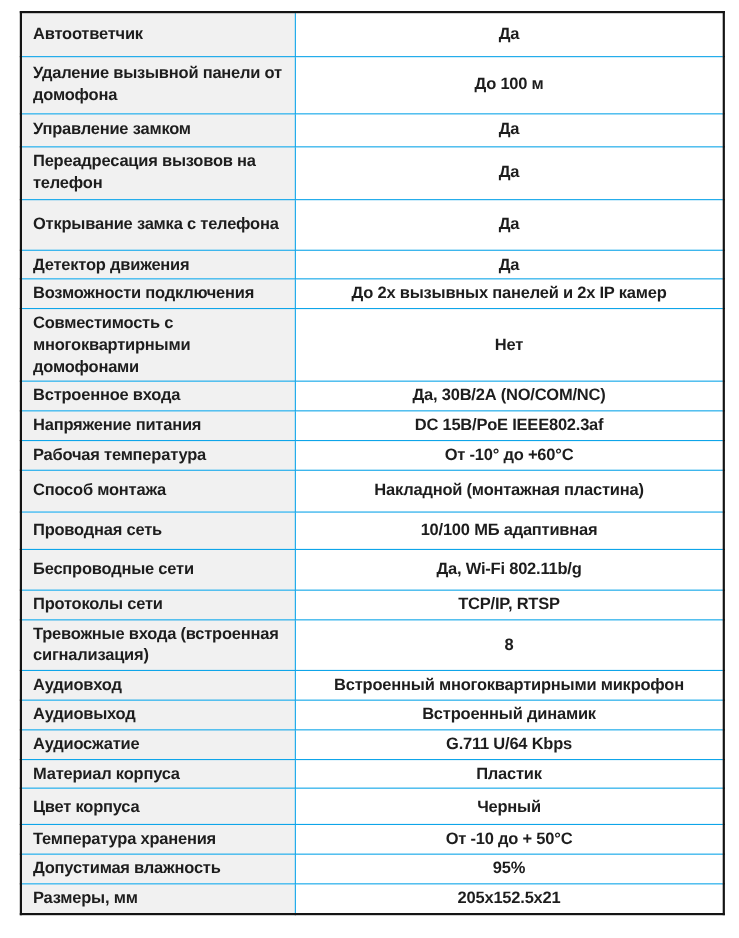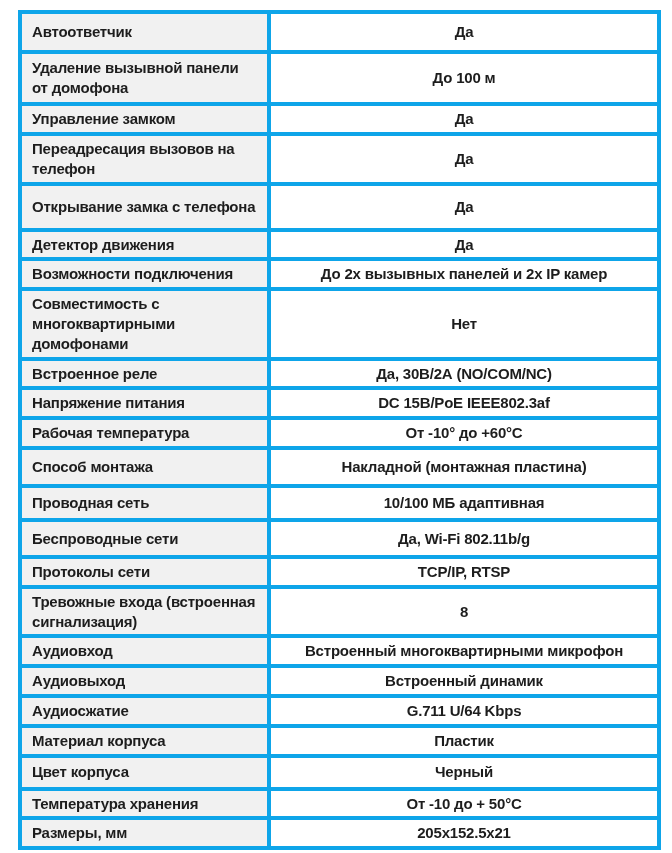--- a/index.html
+++ b/index.html
@@ -15,21 +15,21 @@
   }
   table.spec {
     border-collapse: collapse;
     width: 639px;
     table-layout: fixed;
     border: 2px solid #141414;
   }
   col.c-name  { width: 249px; }
   col.c-value { width: 390px; }
   td {
-    border: 4px solid #0ea5e9;
+    border: 1px solid #0ea5e9;
     font-size: 15px;
     font-weight: 700;
     color: #1d1d1d;
     line-height: 1.32;
     letter-spacing: -0.2px;
     vertical-align: middle;
     box-sizing: border-box;
     overflow: hidden;
   }
   td.name-cell {
@@ -79,21 +79,21 @@
         </tr>
         <tr style="height: 24px;">
           <td class="name-cell">Возможности подключения</td>
           <td class="value-cell">До 2х вызывных панелей и 2х IP камер</td>
         </tr>
         <tr style="height: 66px;">
           <td class="name-cell">Совместимость с многоквартирными домофонами</td>
           <td class="value-cell">Нет</td>
         </tr>
         <tr style="height: 24px;">
-          <td class="name-cell">Встроенное реле</td>
+          <td class="name-cell">Встроенное входа</td>
           <td class="value-cell">Да, 30В/2А (NO/COM/NC)</td>
         </tr>
         <tr style="height: 24px;">
           <td class="name-cell">Напряжение питания</td>
           <td class="value-cell">DC 15В/PoE IEEE802.3af</td>
         </tr>
         <tr style="height: 24px;">
           <td class="name-cell">Рабочая температура</td>
           <td class="value-cell">От -10° до +60°C</td>
         </tr>
@@ -134,19 +134,23 @@
           <td class="value-cell">Пластик</td>
         </tr>
         <tr style="height: 33px;">
           <td class="name-cell">Цвет корпуса</td>
           <td class="value-cell">Черный</td>
         </tr>
         <tr style="height: 22px;">
           <td class="name-cell">Температура хранения</td>
           <td class="value-cell">От -10 до + 50°C</td>
         </tr>
+        <tr style="height: 24px;">
+          <td class="name-cell">Допустимая влажность</td>
+          <td class="value-cell">95%</td>
+        </tr>
         <tr style="height: 23px;">
           <td class="name-cell">Размеры, мм</td>
           <td class="value-cell">205x152.5x21</td>
         </tr>
       </tbody>
   </table>
 </div>
 
 </body></html>

